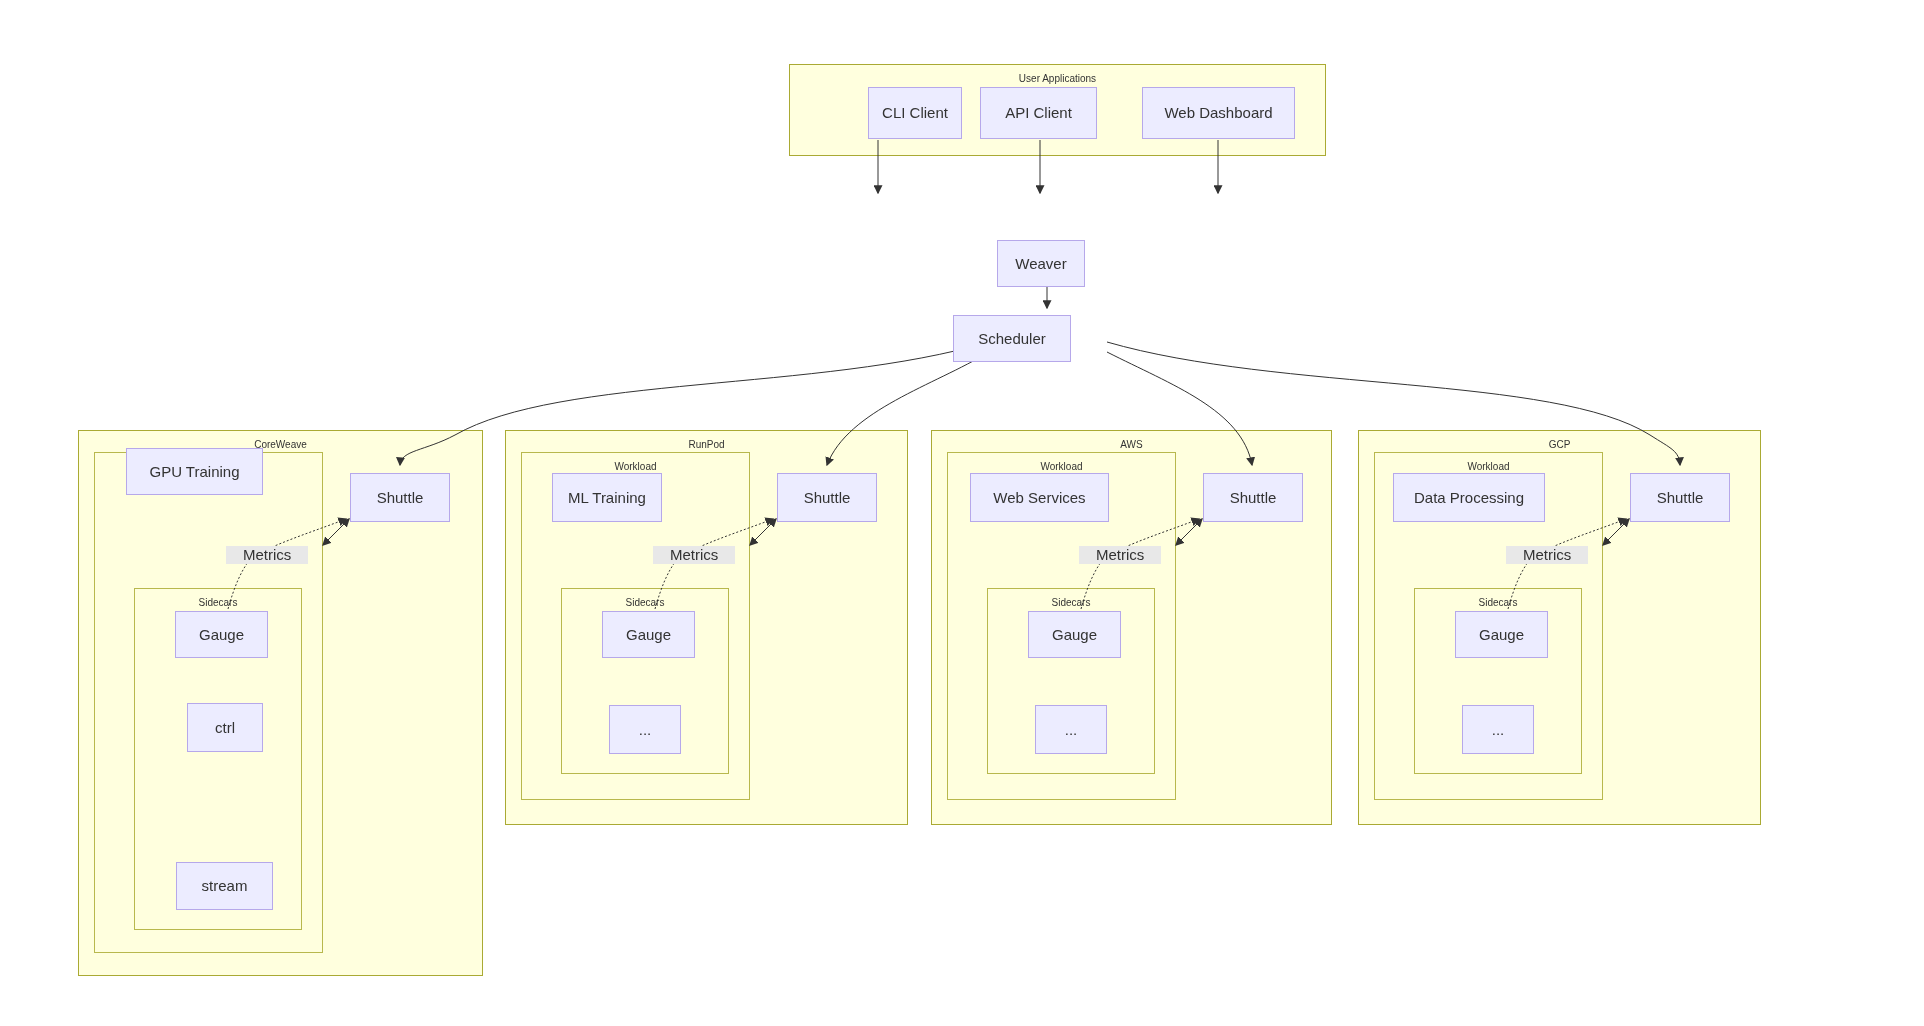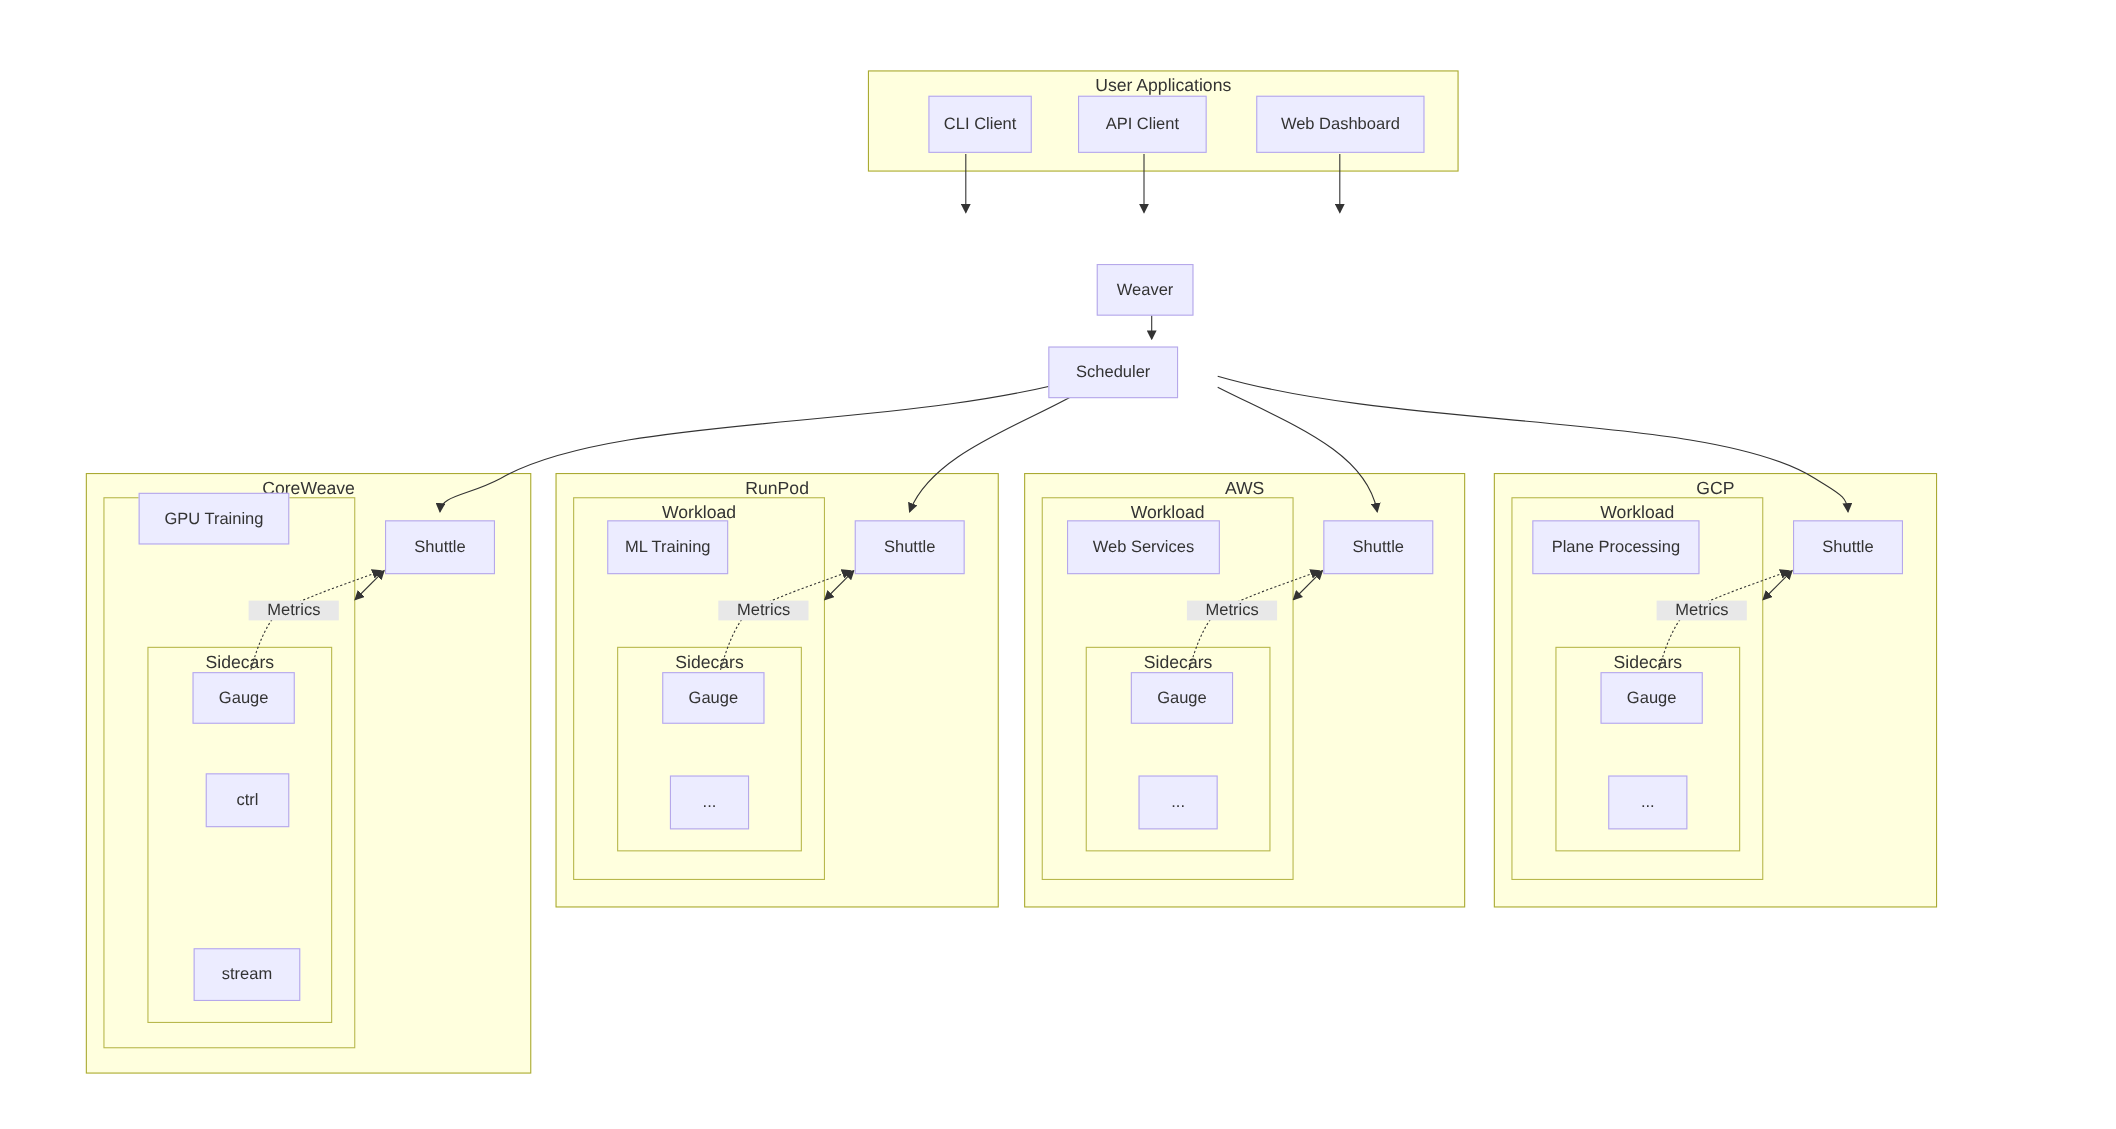--- a/index.html
+++ b/index.html
@@ -10,21 +10,21 @@
     color:var(--text,#333333);overflow:hidden;
   }
   .cluster{
     position:absolute;background:var(--cluster_fill,#ffffde);
     border:1px solid var(--cluster_border,#aaaa33);
     box-sizing:border-box;z-index:1;
   }
   .cluster.inner{border-color:var(--cluster_border_inner,#b8b84d);z-index:2;}
   .cluster-title{
     position:absolute;top:5px;left:0;right:0;text-align:center;
-    font-size:16px;line-height:18px;color:var(--text,#333333);white-space:nowrap;
+    font-size:10px;line-height:18px;color:var(--text,#333333);white-space:nowrap;
   }
   .edges{position:absolute;left:0;top:0;z-index:5;pointer-events:none;}
   .node{
     position:absolute;background:var(--node_fill,#ececff);
     border:1px solid var(--node_border,#b6a8ea);
     box-sizing:border-box;display:flex;align-items:center;justify-content:center;
     font-size:15px;line-height:18px;text-align:center;z-index:10;white-space:nowrap;
   }
   .edge-label{
     position:absolute;background:var(--label_bg,#e8e8e8);
@@ -108,21 +108,21 @@
       <path d="M 655,609 C 661,588 667,572 678,558 C 700,544 742,531 773,519" stroke-dasharray="2,2" marker-end="url(#arrow)"></path>
 
       <path d="M 1176,545 L 1202,519" marker-start="url(#arrow)" marker-end="url(#arrow)"></path>
       <path d="M 1081,609 C 1087,588 1093,572 1104,558 C 1126,544 1168,531 1199,519" stroke-dasharray="2,2" marker-end="url(#arrow)"></path>
 
       <path d="M 1603,545 L 1629,519" marker-start="url(#arrow)" marker-end="url(#arrow)"></path>
       <path d="M 1508,609 C 1514,588 1520,572 1531,558 C 1553,544 1595,531 1626,519" stroke-dasharray="2,2" marker-end="url(#arrow)"></path>
     </g>
   </svg>
 
-  <div class="node" style="left:844px;top:87px;width:94px;height:52px">CLI Client</div>
+  <div class="node" style="left:868px;top:87px;width:94px;height:52px">CLI Client</div>
   <div class="node" style="left:980px;top:87px;width:117px;height:52px">API Client</div>
   <div class="node" style="left:1142px;top:87px;width:153px;height:52px">Web Dashboard</div>
 
   <div class="node" style="left:997px;top:240px;width:88px;height:47px">Weaver</div>
   <div class="node" style="left:953px;top:315px;width:118px;height:47px">Scheduler</div>
 
   <div class="node" style="left:126px;top:448px;width:137px;height:47px">GPU Training</div>
   <div class="node" style="left:350px;top:473px;width:100px;height:49px">Shuttle</div>
   <div class="node" style="left:175px;top:611px;width:93px;height:47px">Gauge</div>
   <div class="node" style="left:187px;top:703px;width:76px;height:49px">ctrl</div>
@@ -134,19 +134,19 @@
   <div class="node" style="left:602px;top:611px;width:93px;height:47px">Gauge</div>
   <div class="node" style="left:609px;top:705px;width:72px;height:49px">...</div>
   <div class="edge-label" style="left:653px;top:546px">Metrics</div>
 
   <div class="node" style="left:970px;top:473px;width:139px;height:49px">Web Services</div>
   <div class="node" style="left:1203px;top:473px;width:100px;height:49px">Shuttle</div>
   <div class="node" style="left:1028px;top:611px;width:93px;height:47px">Gauge</div>
   <div class="node" style="left:1035px;top:705px;width:72px;height:49px">...</div>
   <div class="edge-label" style="left:1079px;top:546px">Metrics</div>
 
-  <div class="node" style="left:1393px;top:473px;width:152px;height:49px">Plane Processing</div>
+  <div class="node" style="left:1393px;top:473px;width:152px;height:49px">Data Processing</div>
   <div class="node" style="left:1630px;top:473px;width:100px;height:49px">Shuttle</div>
   <div class="node" style="left:1455px;top:611px;width:93px;height:47px">Gauge</div>
   <div class="node" style="left:1462px;top:705px;width:72px;height:49px">...</div>
   <div class="edge-label" style="left:1506px;top:546px">Metrics</div>
 
 </div>
 
 </body></html>

